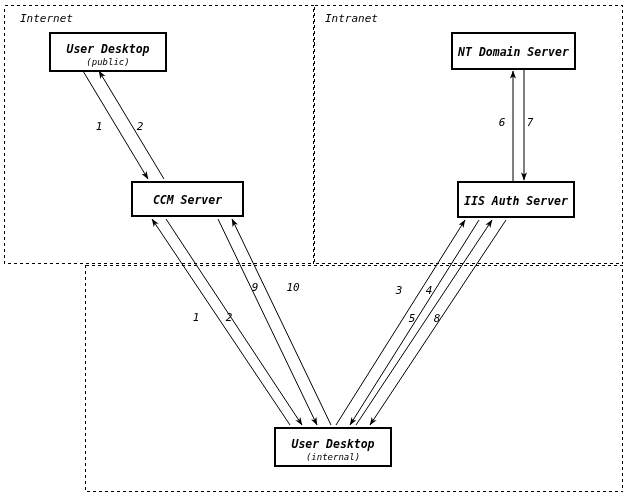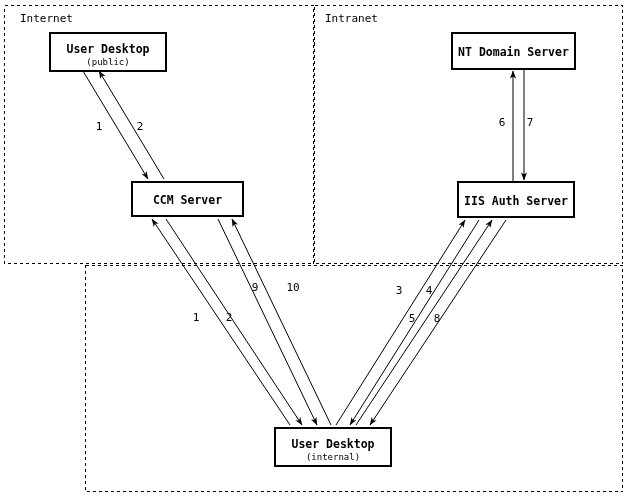--- a/index.html
+++ b/index.html
@@ -11,20 +11,21 @@
     width: 627px;
     height: 497px;
     font-family: "DejaVu Sans Mono", monospace;
     overflow: hidden;
   }
   #diagram-root {
     position: relative;
     width: 627px;
     height: 497px;
     background: #ffffff;
+    font-style: italic;
   }
   svg.diagram {
     display: block;
     width: 627px;
     height: 497px;
   }
   .zone-border {
     fill: none;
     stroke: #000000;
     stroke-width: 1;

